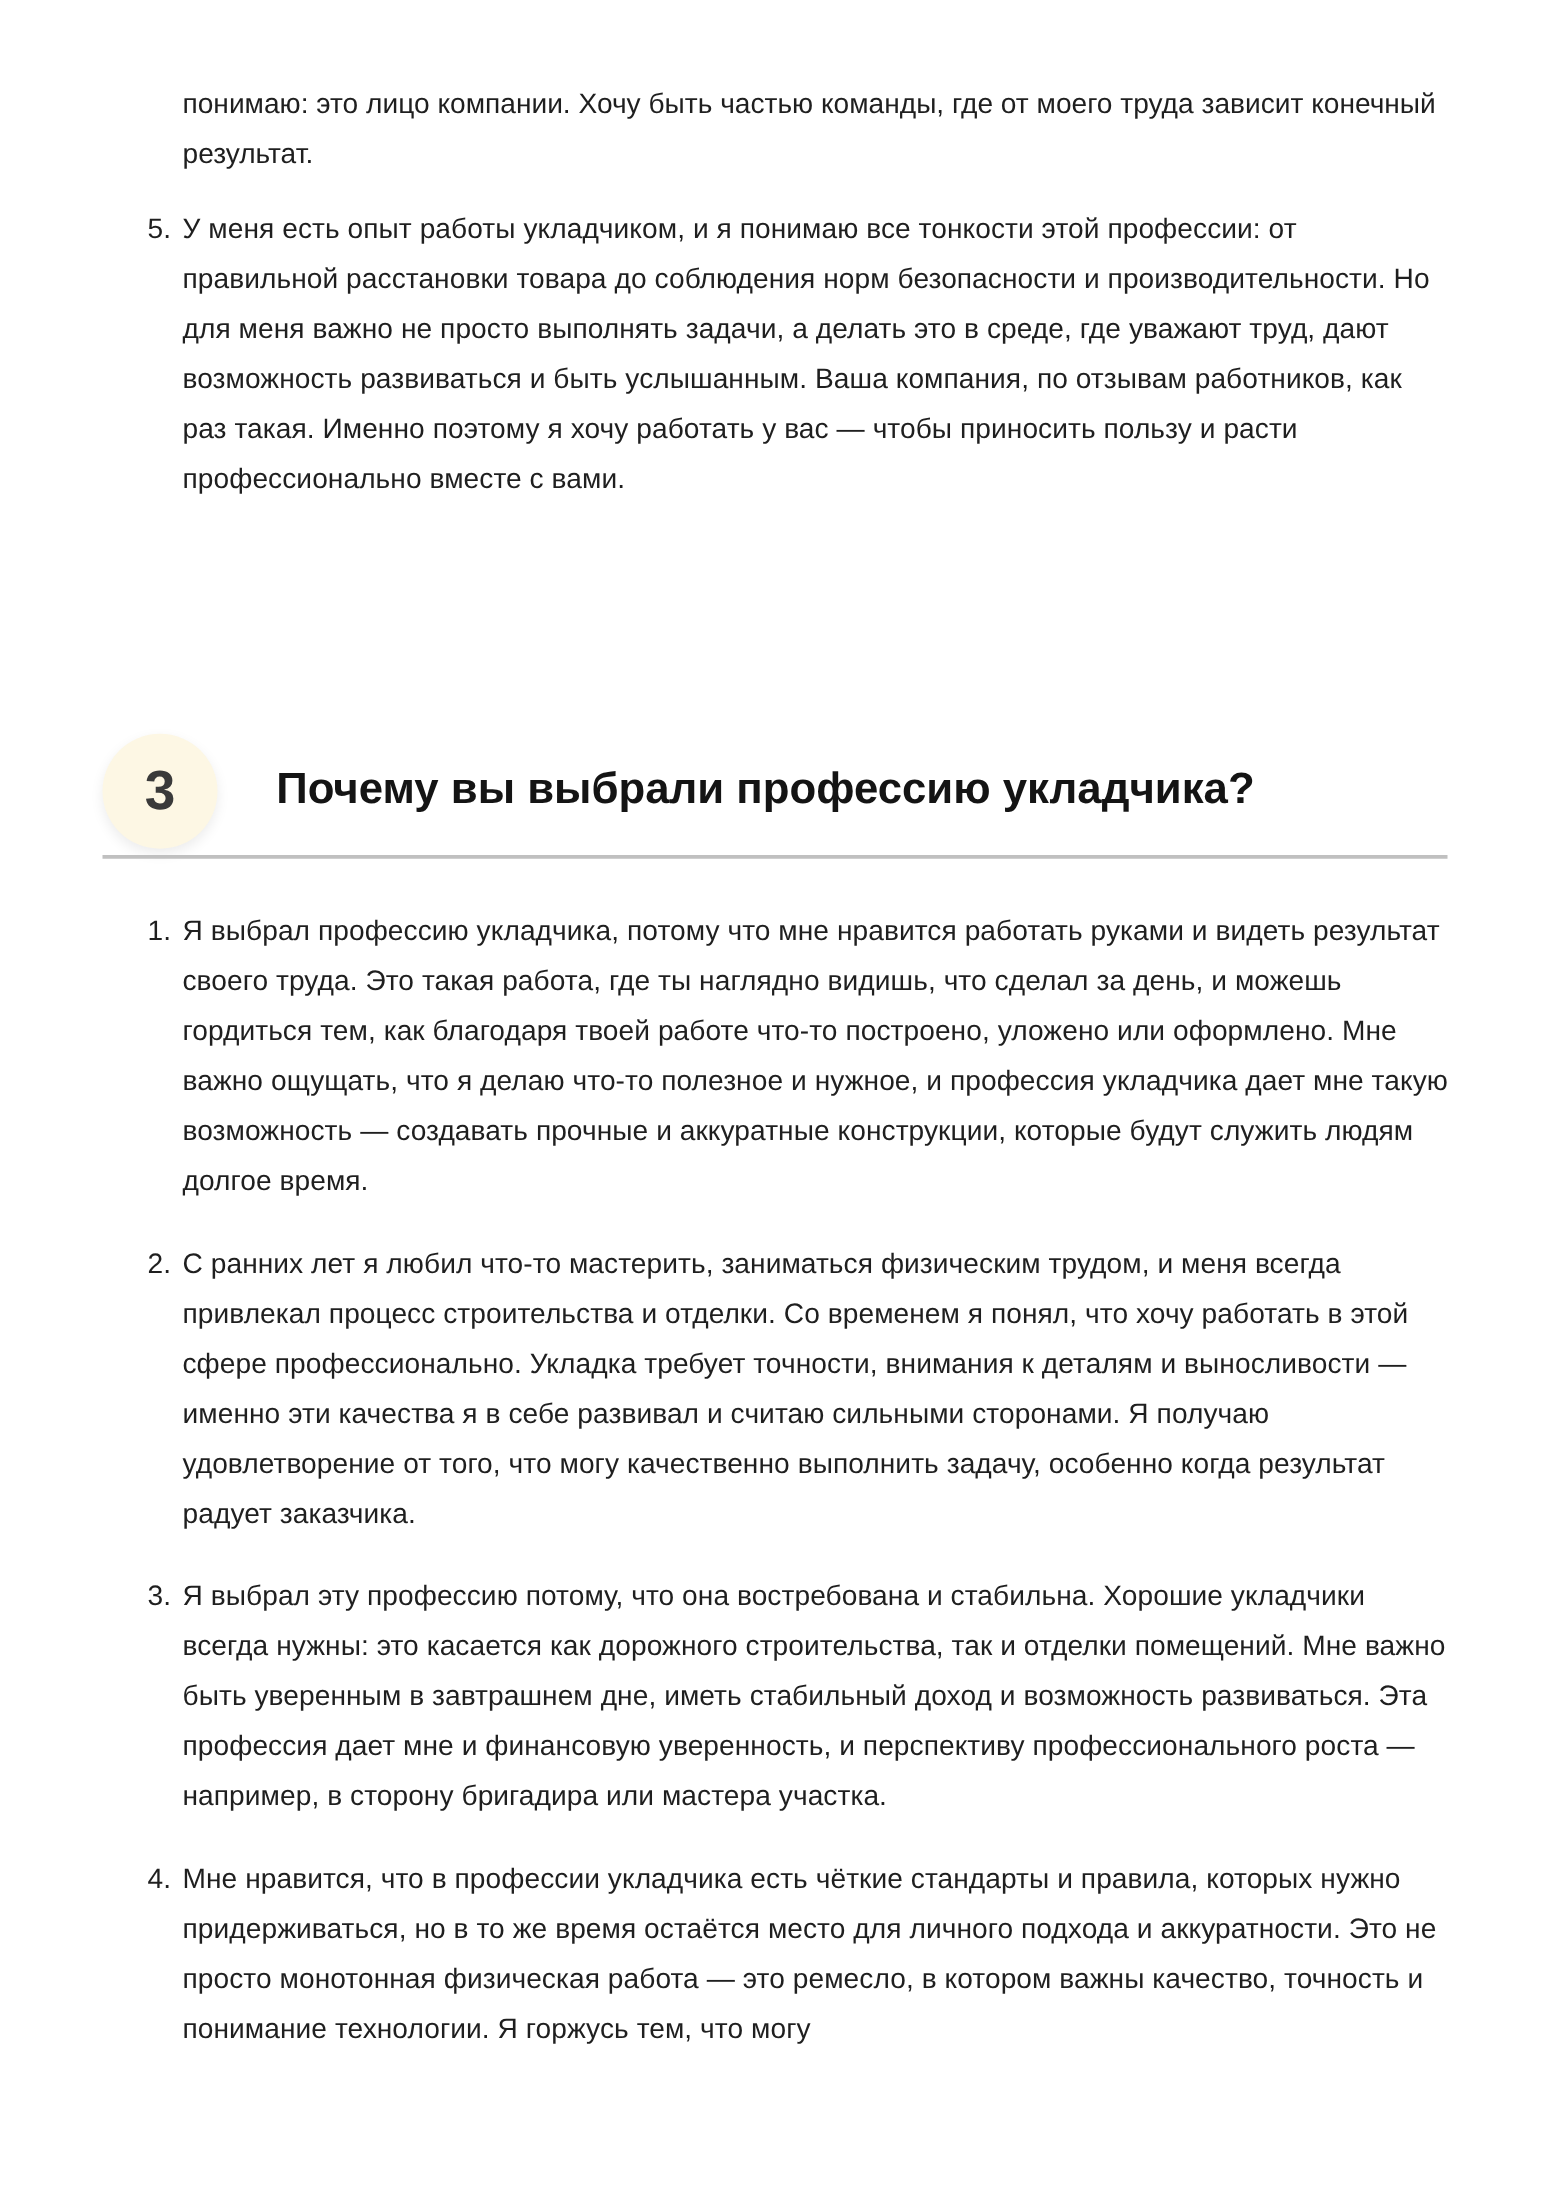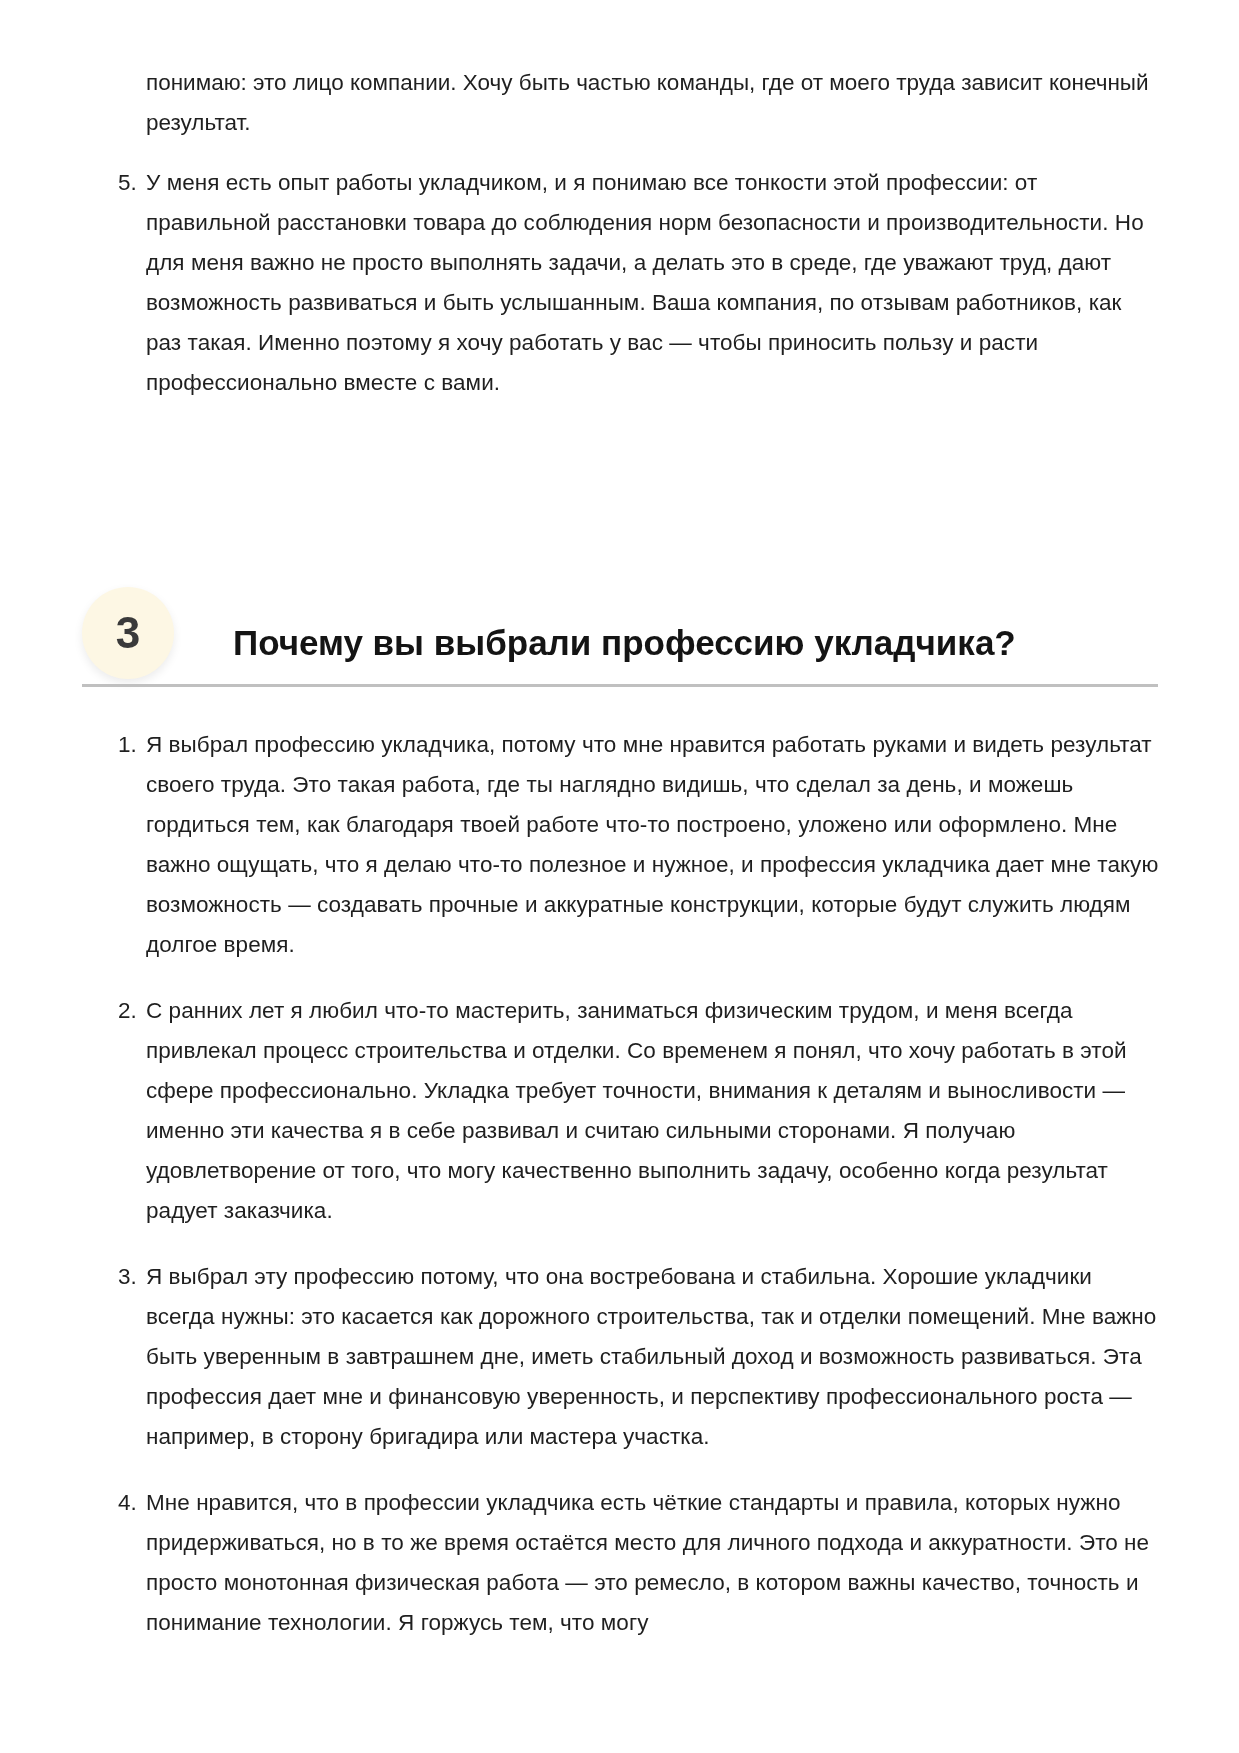--- a/index.html
+++ b/index.html
@@ -71,21 +71,21 @@
       align-items: center;
       justify-content: center;
       font-weight: bold;
       font-size: 44px;
       color: #3a3a3a;
     }
     .heading {
       position: absolute;
       left: 139px;
       top: 22px;
-      margin: 12px;
+      margin: 0;
       font-weight: bold;
       font-size: 35px;
       line-height: 48px;
       color: #141414;
     }
     .divider {
       position: absolute;
       left: 0;
       top: 99px;
       width: 1076px;

